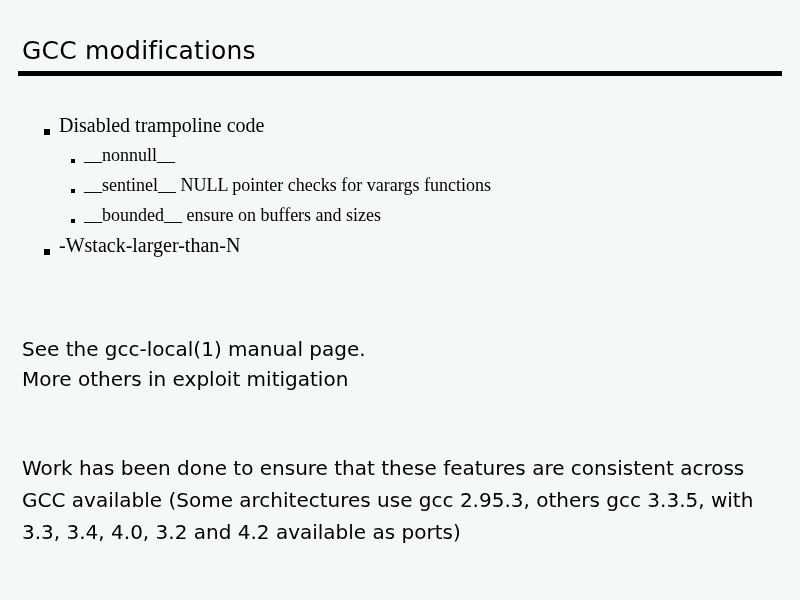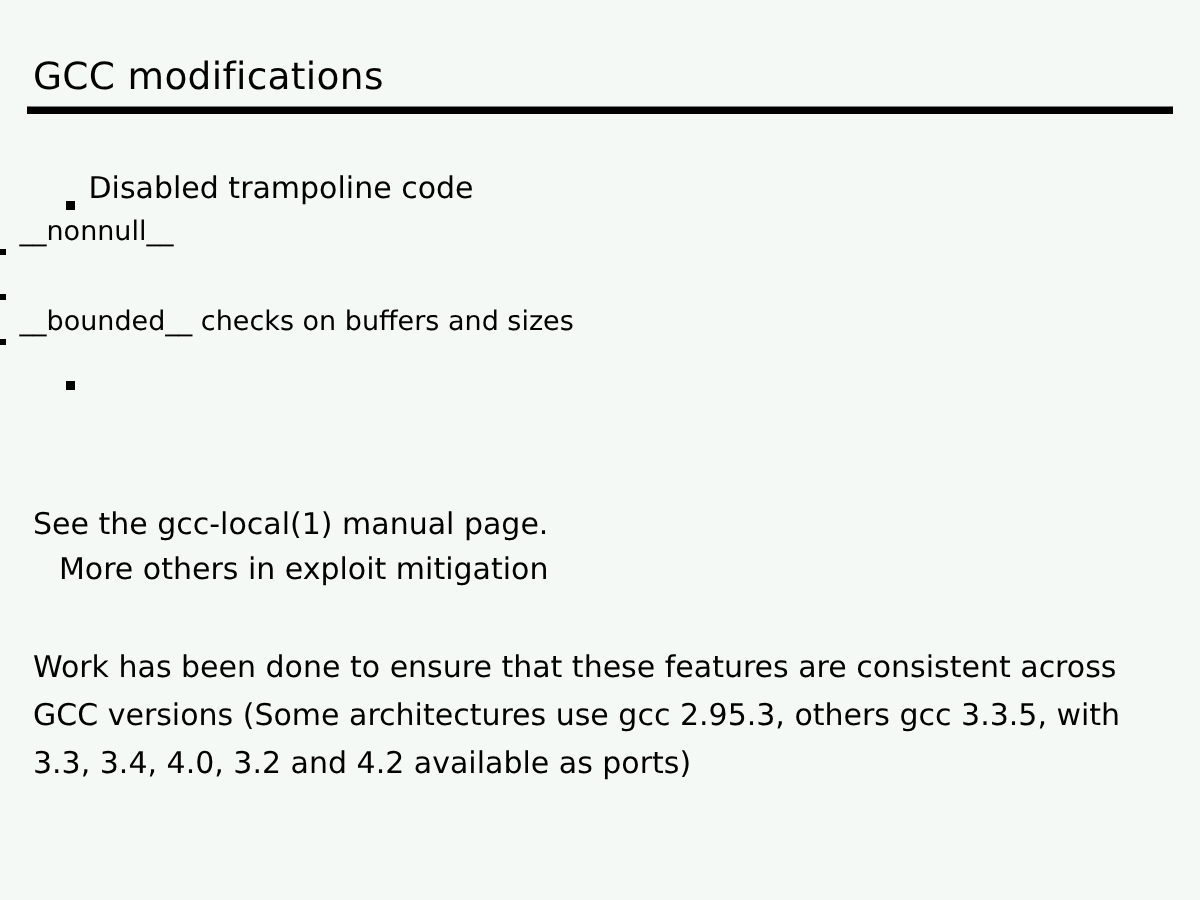--- a/index.html
+++ b/index.html
@@ -49,31 +49,33 @@
   
   .bullet-list {
     position: absolute;
     left: 0;
     top: 110px;
     width: 800px;
   }
 
   .bullet-row {
     display: flex;
-    align-items: flex-end;
+    align-items: center;
     line-height: 30px;
     height: 30px;
+    font-family: Liberation Serif, serif;
   }
 
   .bullet-row.level-1 {
     padding-left: 44px;
     font-size: 20px;
   }
 
   .bullet-row.level-2 {
+    padding-left: 71px;
     font-size: 18px;
   }
 
   .marker {
     flex: 0 0 auto;
     display: inline-block;
     background: #000;
   }
 
   .level-1 .marker {
@@ -98,27 +100,26 @@
   .note-block {
     position: absolute;
     left: 22px;
     top: 334px;
     font-size: 20px;
     line-height: 30px;
   }
 
   .note-line {
     white-space: nowrap;
-    text-align: right;
   }
 
   .body-block {
     position: absolute;
     left: 22px;
-    top: 428px;
+    top: 452px;
     width: 756px;
     font-size: 20px;
     line-height: 32px;
   }
 
   .body-line {
     white-space: nowrap;
   }
 </style>
 </head>
@@ -138,37 +139,39 @@
     </div>
 
 
     <div class="bullet-row level-2">
       <span class="marker"></span>
       <span class="bullet-text">__nonnull__</span>
     </div>
 
     <div class="bullet-row level-2">
       <span class="marker"></span>
+      <span class="bullet-text">__sentinel__ NULL pointer checks for varargs functions</span>
     </div>
 
     <div class="bullet-row level-2">
       <span class="marker"></span>
-      <span class="bullet-text">__bounded__ checks on buffers and sizes</span>
+      <span class="bullet-text">__bounded__ ensure on buffers and sizes</span>
     </div>
 
     <div class="bullet-row level-1">
       <span class="marker"></span>
+      <span class="bullet-text">-Wstack-larger-than-N</span>
     </div>
 
   </div>
 
   <div class="note-block">
     <div class="note-line">See the gcc-local(1) manual page.</div>
     <div class="note-line">More others in exploit mitigation</div>
   </div>
 
   <div class="body-block">
     <div class="body-line">Work has been done to ensure that these features are consistent across</div>
-    <div class="body-line">GCC versions (Some architectures use gcc 2.95.3, others gcc 3.3.5, with</div>
+    <div class="body-line">GCC available (Some architectures use gcc 2.95.3, others gcc 3.3.5, with</div>
     <div class="body-line">3.3, 3.4, 4.0, 3.2 and 4.2 available as ports)</div>
   </div>
 
 </div>
 
 </body></html>

